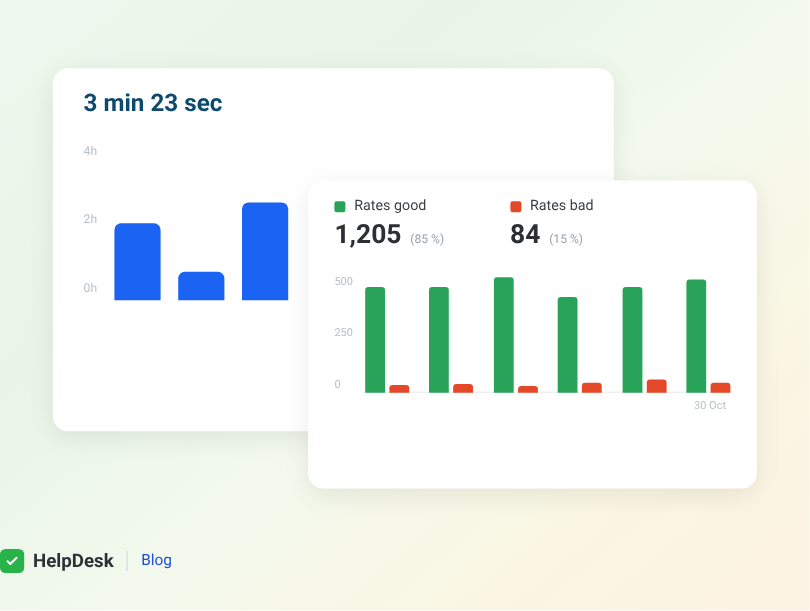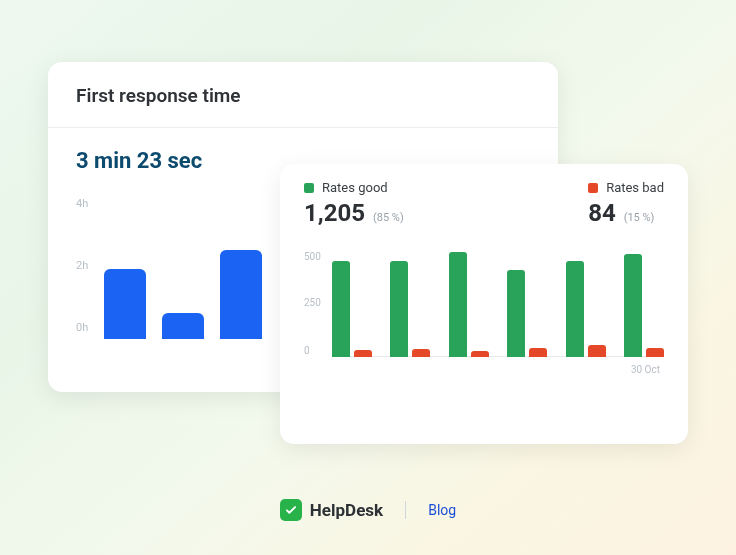--- a/index.html
+++ b/index.html
@@ -53,21 +53,21 @@
   }
   .card-sat .hdr {
     padding: 20px 24px 16px;
     border-bottom: 1px solid #eceff1;
   }
   .card-sat h2 {
     font-size: 18px; font-weight: 600; color: #2f3337;
   }
   .card-sat .body { padding: 16px 24px 14px; }
   .legend {
-    display: flex; gap: 60px; margin-bottom: 18px; justify-content: space-between;
+    display: flex; gap: 60px; margin-bottom: 18px;
   }
   .leg-col .row1 {
     display: flex; align-items: center; gap: 8px;
     font-size: 13px; color: #3a3f44; margin-bottom: 4px;
   }
   .leg-col .sw {
     width: 10px; height: 10px; border-radius: 2px; display: inline-block;
   }
   .sw-g { background: #2aa35a; }
   .sw-r { background: #e44828; }
@@ -95,39 +95,36 @@
     display: flex; align-items: flex-end; gap: 4px;
   }
   .sat-chart .gb { width: 18px; background: #2aa35a; border-radius: 3px 3px 0 0; }
   .sat-chart .rb { width: 18px; background: #e44828; border-radius: 3px 3px 0 0; }
   .sat-chart .xl {
     position: absolute; right: 4px; bottom: 0; font-size: 10px; color: #b7bfc6;
   }
 
   .footer {
     position: absolute; left: 0; right: 0; bottom: 34px;
-    display: flex; align-items: center; justify-content: center; gap: 22px;
+    display: flex; align-items: center; gap: 12px;
   }
   .footer-sep { width: 1px; height: 18px; background: #cfd6dc; }
   .brand { display: flex; align-items: center; gap: 8px; }
   .brand-name { font-size: 17px; font-weight: 700; color: #2c3136; }
   .footer .blog { font-size: 14px; color: #1d4ed8; }
   .logo-box {
     width: 22px; height: 22px; border-radius: 5px; background: #27b24a;
     display: flex; align-items: center; justify-content: center;
   }
   .logo-box svg { display: block; }
 </style>
 </head>
 <body>
 
 <div class="card card-frt">
-  <div class="hdr">
-    <h2>First response time</h2>
-  </div>
   <div class="body">
     <div class="big">3 min 23 sec</div>
     <div class="frt-chart">
       <span class="ylab" style="top:6px">4h</span>
       <span class="ylab" style="top:68px">2h</span>
       <span class="ylab" style="top:130px">0h</span>
       <div class="plot" id="frt-plot">
           <div class="bar" style="height: 70.3px;"></div>
           <div class="bar" style="height: 25.9px;"></div>
           <div class="bar" style="height: 88.8px;"></div>

